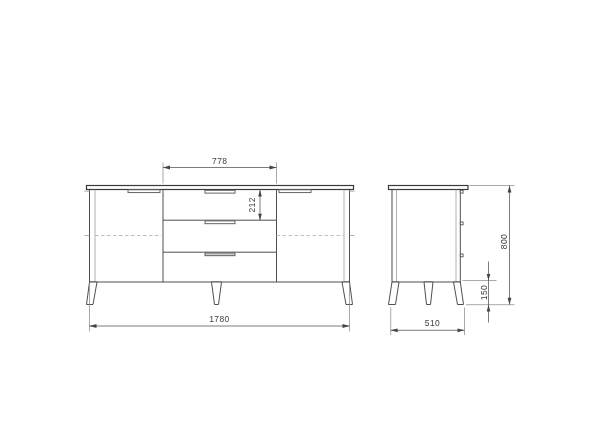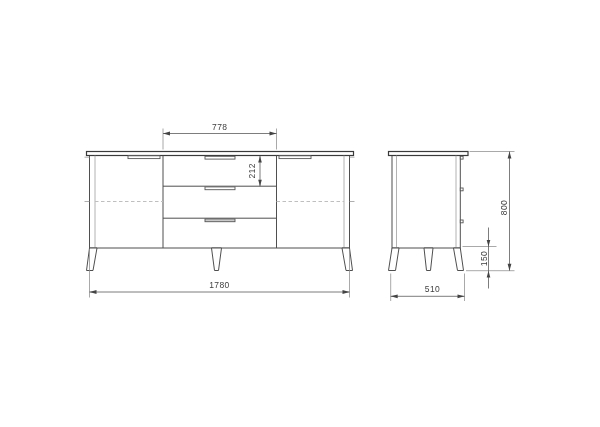--- a/index.html
+++ b/index.html
@@ -6,20 +6,21 @@
     margin: 0;
     padding: 0;
     background: #ffffff;
   }
   .canvas {
     position: relative;
     width: 600px;
     height: 327px;
     background: #ffffff;
     overflow: hidden;
+    margin-top: 34px;
   }
   svg { display: block; }
   .panel     { stroke: #3a3a3a; stroke-width: 1.2; fill: #ffffff; }
   .bodyrect  { stroke: #4f4f4f; stroke-width: 1; fill: #ffffff; }
   .inner     { stroke: #9a9a9a; stroke-width: 0.75; fill: none; }
   .divider   { stroke: #4f4f4f; stroke-width: 1; fill: none; }
   .dashed    { stroke: #bfbfbf; stroke-width: 1; fill: none; stroke-dasharray: 3.5 2.5; }
   .handle    { stroke: #555555; stroke-width: 0.9; fill: #ffffff; }
   .handle-filled { stroke: #555555; stroke-width: 0.9; fill: #c9c9c9; }
   .leg       { stroke: #4f4f4f; stroke-width: 1; fill: #ffffff; }

